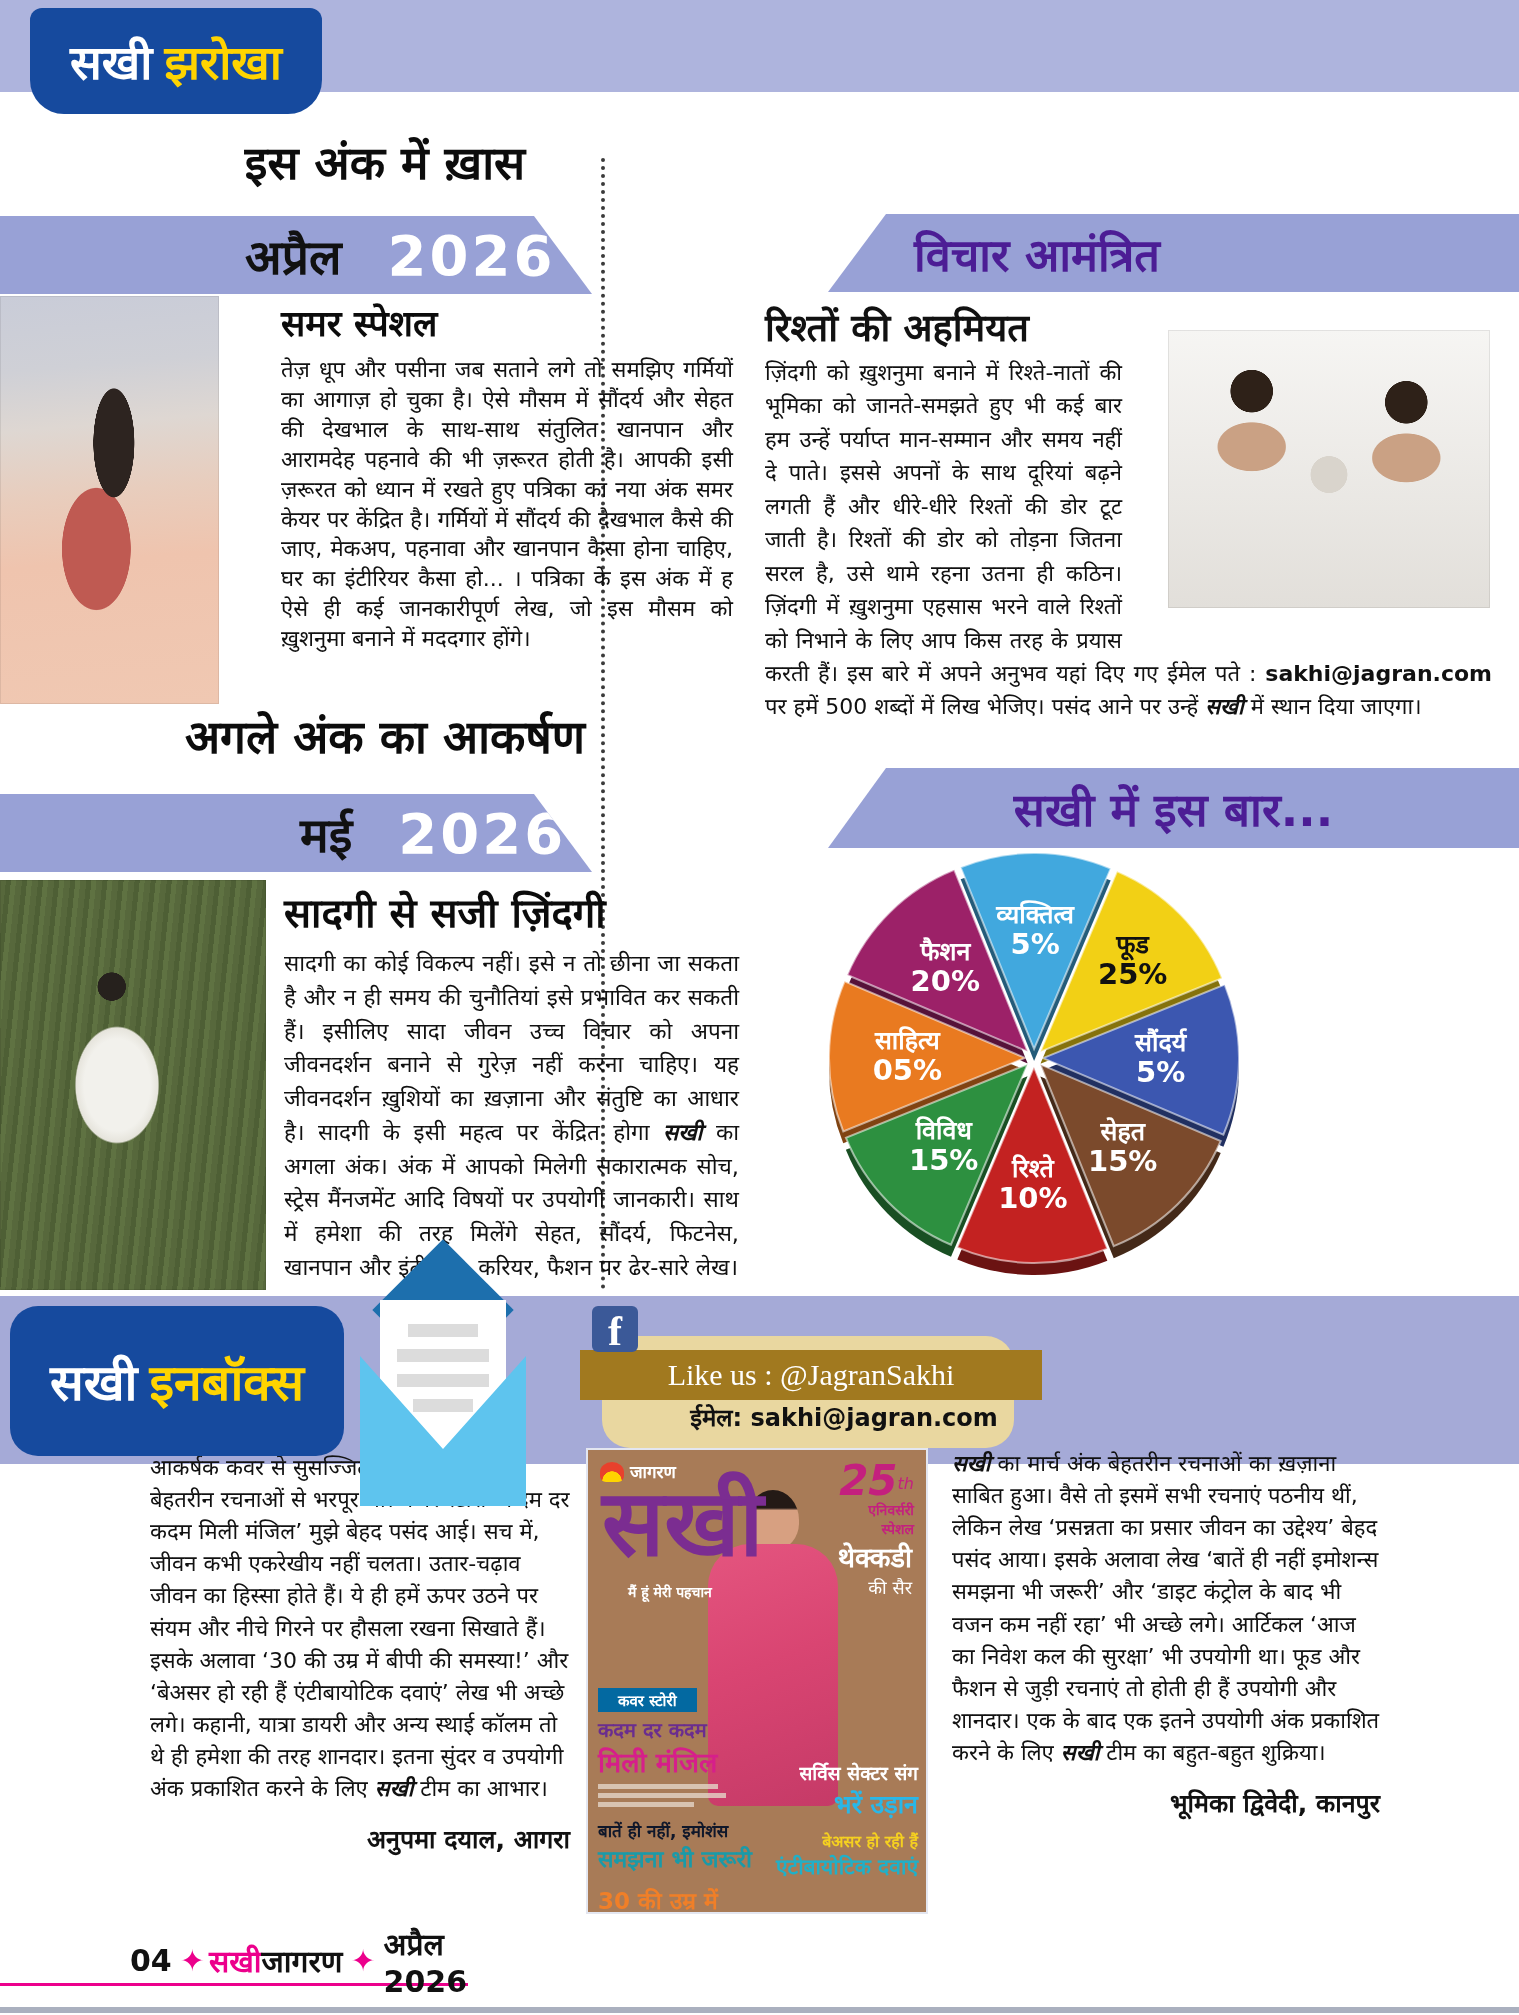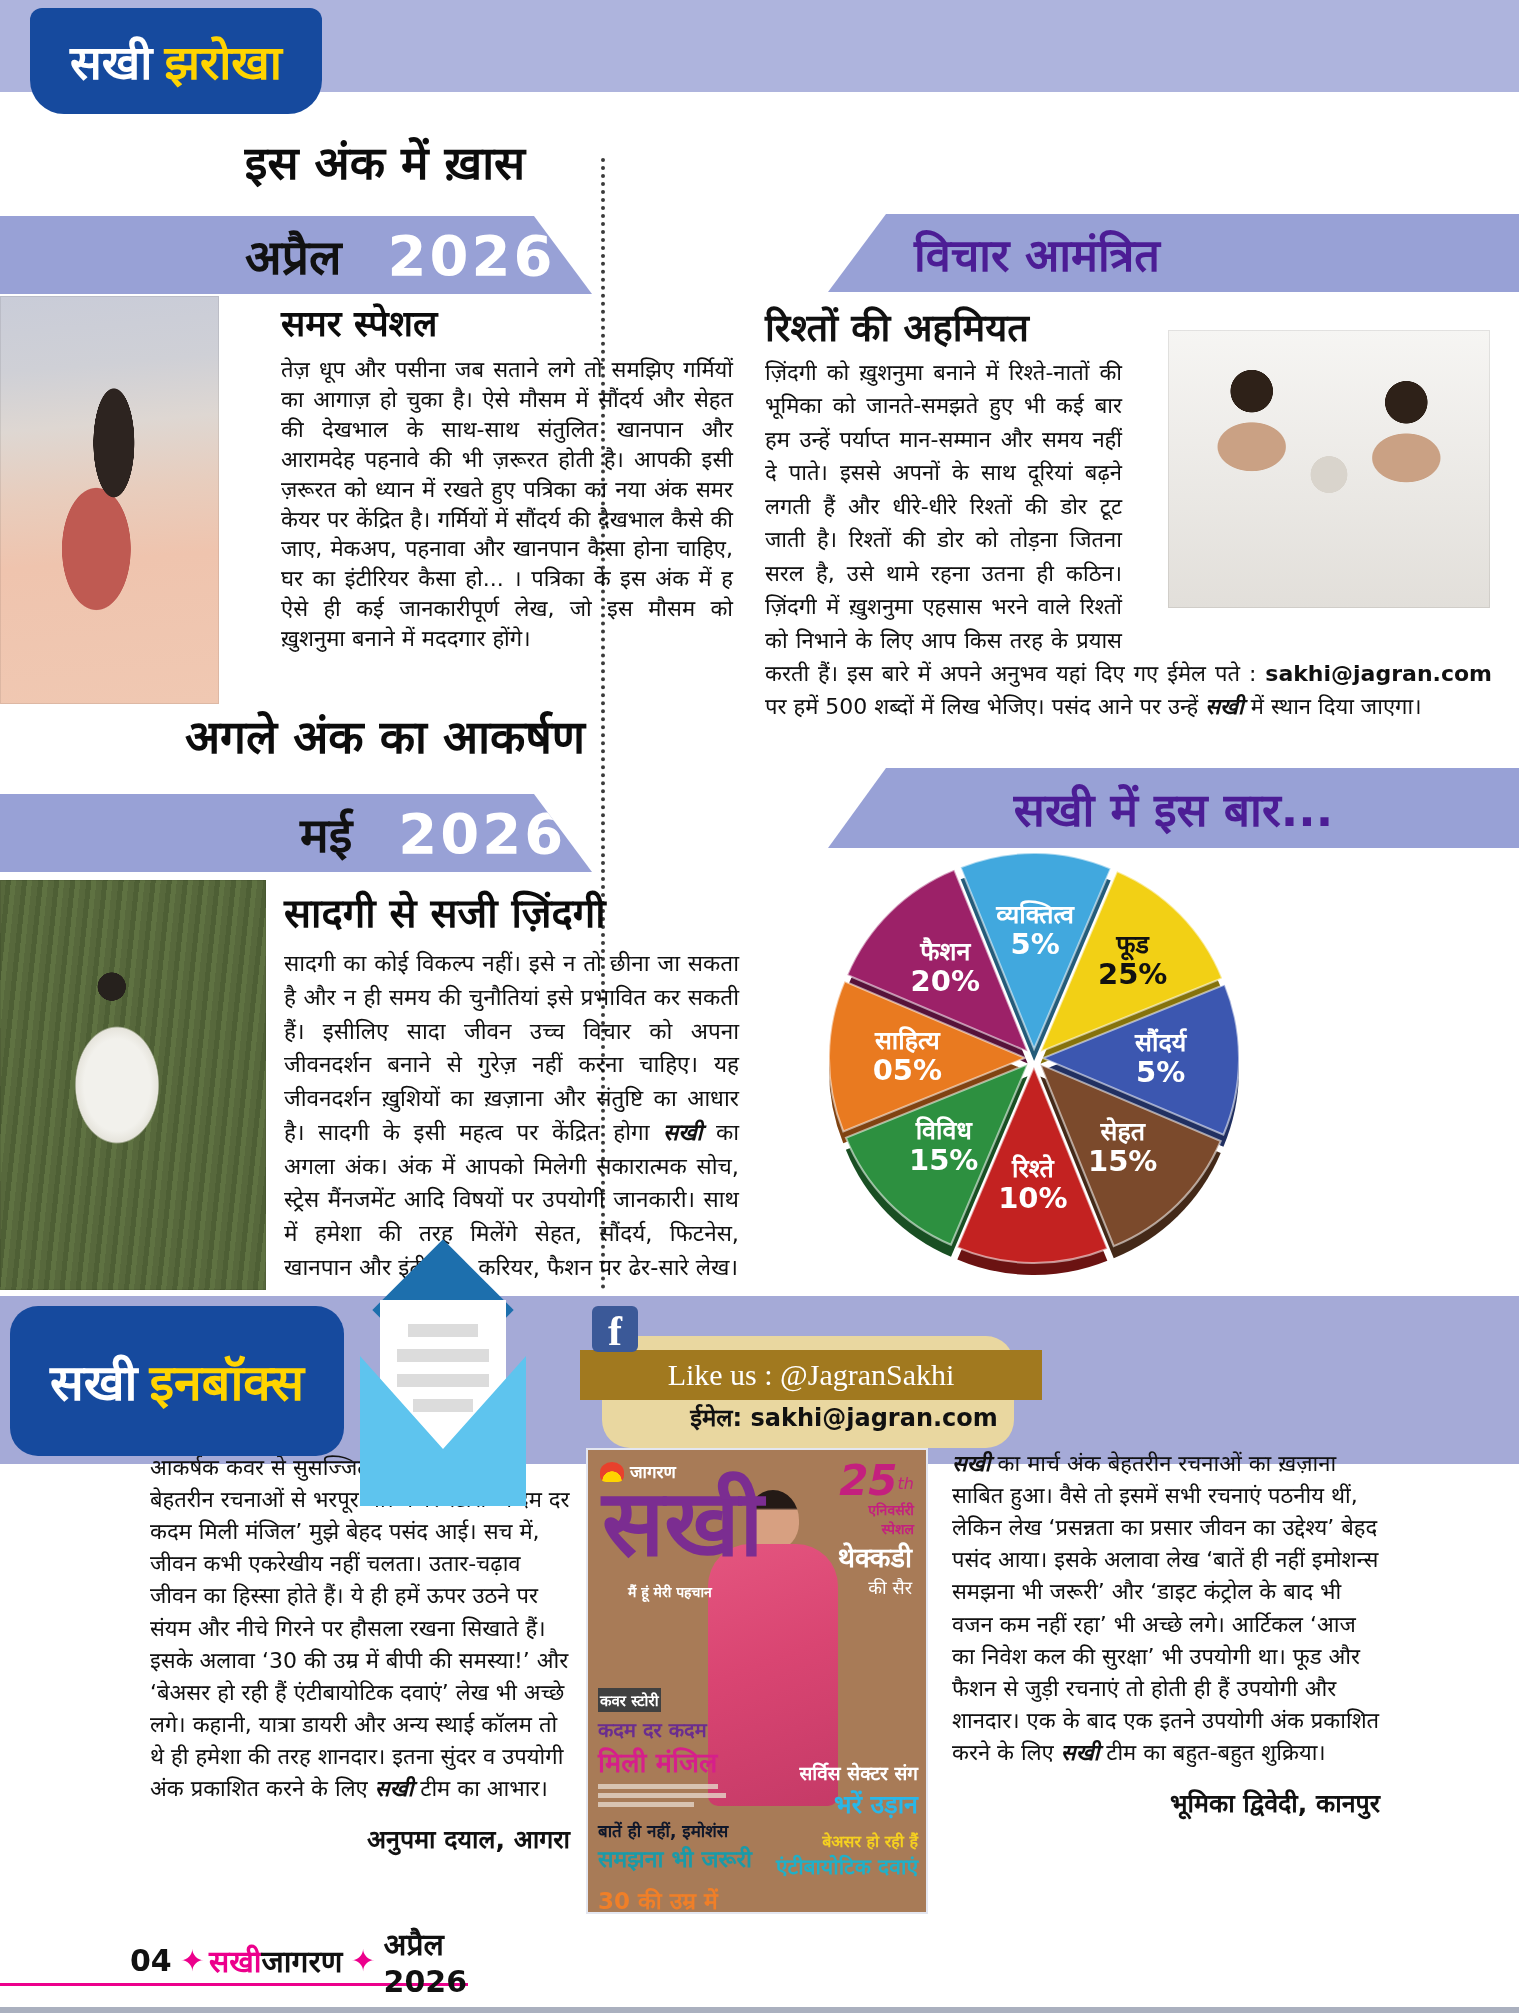--- a/index.html
+++ b/index.html
@@ -90,21 +90,21 @@
   .cv-25 .big{font-size:42px;font-weight:bold;line-height:.9;}
   .cv-25 .sm{font-size:14px;font-weight:bold;font-style:normal;font-family:Liberation Mono, monospace;}
   .cv-thek{position:absolute;right:14px;top:88px;text-align:right;color:#fff;}
   .cv-thek .a{font-size:27px;font-weight:bold;}
   .cv-thek .b{font-size:18px;}
   .cv-figure{position:absolute;left:110px;top:40px;width:150px;height:330px;}
   .cv-head{width:52px;height:60px;margin:0 auto;border-radius:50% 50% 45% 45%;
            background:linear-gradient(#241a16 0 30%, #d7a081 34% 100%);}
   .cv-bodyfig{width:130px;height:262px;margin:-6px auto 0;border-radius:42px 42px 10px 10px;
            background:linear-gradient(160deg,#e4557f 0%,#d94572 45%,#c53a67 100%);}
-  .cv-chip{display:inline-block;background:#404040;color:#fff;font-weight:bold;font-size:15px;padding:2px 2px;}
+  .cv-chip{display:inline-block;background:#0369a1;color:#fff;font-weight:bold;font-size:15px;padding:2px 20px;}
   .cv-left{position:absolute;left:10px;top:238px;}
   .cv-l1{color:#6a2d8f;font-weight:bold;font-size:20px;margin-top:4px;}
   .cv-l2{color:#d61f8a;font-weight:bold;font-size:27px;}
   .microbar{height:5px;background:#e4d6c8;opacity:.8;margin-top:4px;}
   .cv-l3{color:#0f172a;font-weight:bold;font-size:17px;margin-top:12px;}
   .cv-l4{color:#1a9aa8;font-weight:bold;font-size:23px;}
   .cv-l5{color:#f07f28;font-weight:bold;font-size:23px;margin-top:10px;}
   .cv-right{position:absolute;right:8px;top:310px;text-align:right;}
   .cv-r1{color:#ffffff;font-weight:bold;font-size:19px;}
   .cv-r2{color:#29b7e8;font-weight:bold;font-size:25px;}

